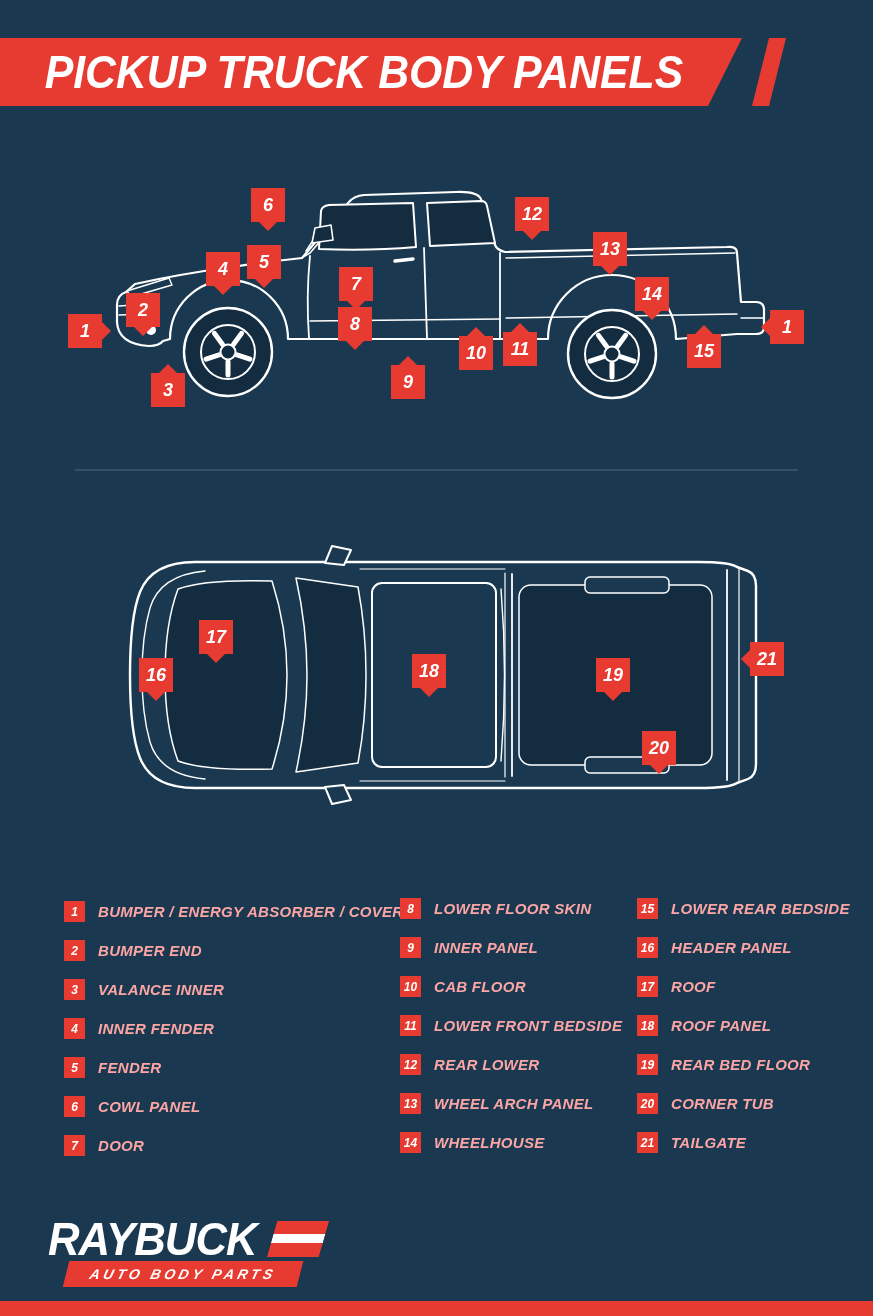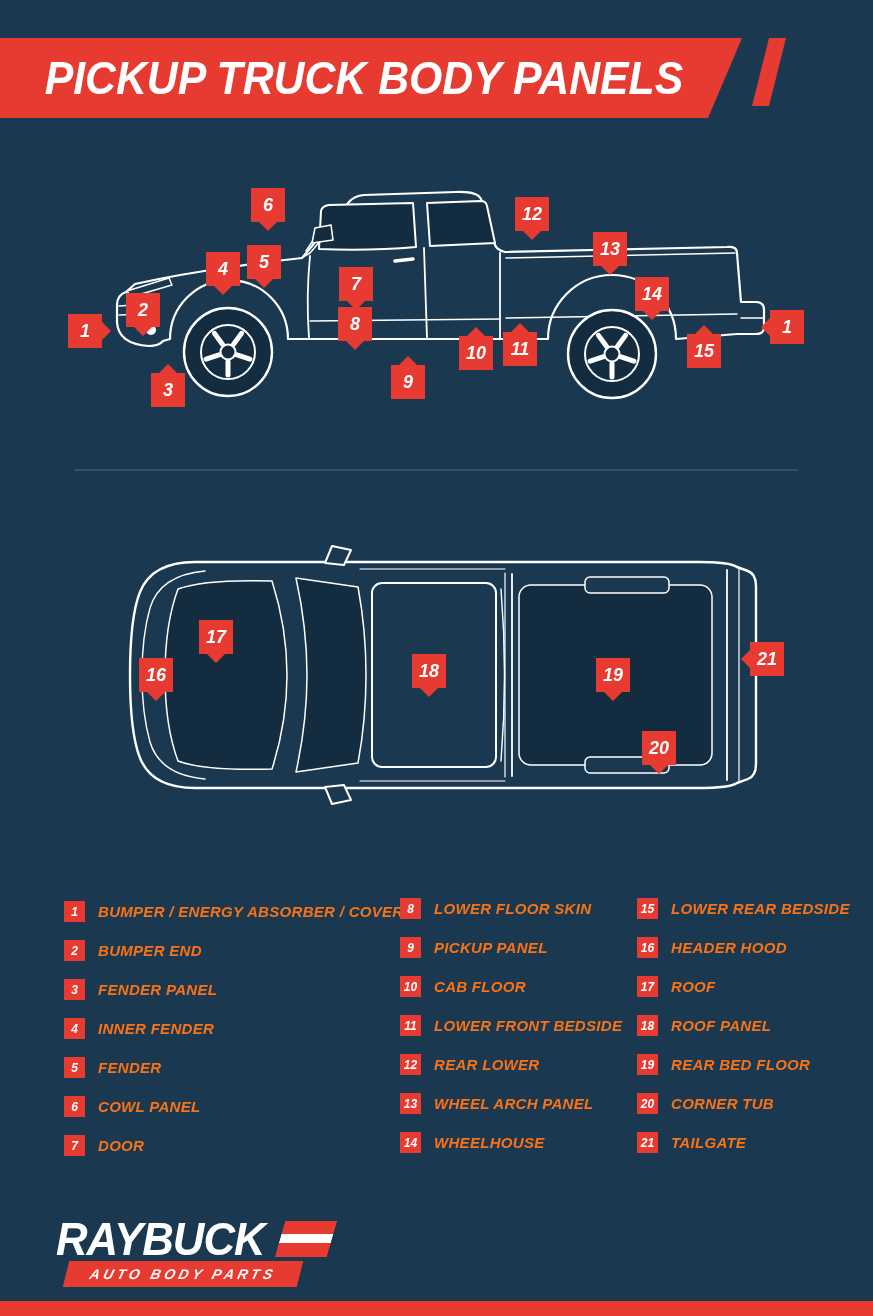--- a/index.html
+++ b/index.html
@@ -8,21 +8,21 @@
     --red:#e73a30;
   }
   html,body{margin:0;padding:0;background:#0e1f2c;}
   .page{
     position:relative;width:873px;height:1316px;background:var(--bg);
     overflow:hidden;font-family:"Liberation Sans",sans-serif;
   }
 
   
   .banner{
-    position:absolute;left:0;top:38px;width:742px;height:80px;background:var(--red);
+    position:absolute;left:0;top:38px;width:742px;height:68px;background:var(--red);
     clip-path:polygon(0 0,100% 0,calc(100% - 34px) 100%,0 100%);
     display:flex;align-items:center;
   }
   .banner-title{
     color:#fff;font-style:italic;font-weight:800;font-size:46px;white-space:nowrap;
     padding-left:48px;transform:scaleX(.93);transform-origin:left center;letter-spacing:0;
   }
   .banner-stripe{
     position:absolute;left:752px;top:38px;width:34px;height:68px;background:var(--red);
     clip-path:polygon(50% 0,100% 0,50% 100%,0 100%);
@@ -48,21 +48,21 @@
     border-top:9px solid transparent;border-bottom:9px solid transparent;border-left:9px solid var(--red);}
 
   
   .legend-col{position:absolute;}
   .legend-row{display:flex;align-items:center;gap:13px;height:21px;margin-bottom:18px;}
   .legend-num{
     width:21px;height:21px;flex:0 0 21px;background:var(--red);color:#fff;
     font-size:12px;font-weight:700;font-style:italic;
     display:flex;align-items:center;justify-content:center;
   }
-  .legend-label{color:#f97316;font-size:15px;font-weight:700;font-style:italic;letter-spacing:.3px;white-space:nowrap;}
+  .legend-label{color:#fca5a5;font-size:15px;font-weight:700;font-style:italic;letter-spacing:.3px;white-space:nowrap;}
 
   
   .brand{position:absolute;display:flex;align-items:center;}
   .brand-name{
     color:#fff;font-size:46px;font-weight:800;font-style:italic;letter-spacing:-1px;
     transform:scaleX(.95);transform-origin:left center;white-space:nowrap;
   }
   .brand-flag{width:52px;height:36px;margin-left:4px;transform:skewX(-16deg);display:flex;flex-direction:column;overflow:hidden;}
   .f-red-top{flex:0 0 13px;background:var(--red);}
   .f-white{flex:0 0 9px;background:#fff;}
@@ -214,21 +214,21 @@
     <div class="legend-row">
         <span class="legend-num">1</span>
         <span class="legend-label">BUMPER / ENERGY ABSORBER / COVER</span>
       </div>
     <div class="legend-row">
         <span class="legend-num">2</span>
         <span class="legend-label">BUMPER END</span>
       </div>
     <div class="legend-row">
         <span class="legend-num">3</span>
-        <span class="legend-label">FENDER PANEL</span>
+        <span class="legend-label">VALANCE INNER</span>
       </div>
     <div class="legend-row">
         <span class="legend-num">4</span>
         <span class="legend-label">INNER FENDER</span>
       </div>
     <div class="legend-row">
         <span class="legend-num">5</span>
         <span class="legend-label">FENDER</span>
       </div>
     <div class="legend-row">
@@ -241,21 +241,21 @@
       </div>
   </div>
 
   <div class="legend-col" style="left:400px;top:898px">
     <div class="legend-row">
         <span class="legend-num">8</span>
         <span class="legend-label">LOWER FLOOR SKIN</span>
       </div>
     <div class="legend-row">
         <span class="legend-num">9</span>
-        <span class="legend-label">PICKUP PANEL</span>
+        <span class="legend-label">INNER PANEL</span>
       </div>
     <div class="legend-row">
         <span class="legend-num">10</span>
         <span class="legend-label">CAB FLOOR</span>
       </div>
     <div class="legend-row">
         <span class="legend-num">11</span>
         <span class="legend-label">LOWER FRONT BEDSIDE</span>
       </div>
     <div class="legend-row">
@@ -272,21 +272,21 @@
       </div>
   </div>
 
   <div class="legend-col" style="left:637px;top:898px">
     <div class="legend-row">
         <span class="legend-num">15</span>
         <span class="legend-label">LOWER REAR BEDSIDE</span>
       </div>
     <div class="legend-row">
         <span class="legend-num">16</span>
-        <span class="legend-label">HEADER HOOD</span>
+        <span class="legend-label">HEADER PANEL</span>
       </div>
     <div class="legend-row">
         <span class="legend-num">17</span>
         <span class="legend-label">ROOF</span>
       </div>
     <div class="legend-row">
         <span class="legend-num">18</span>
         <span class="legend-label">ROOF PANEL</span>
       </div>
     <div class="legend-row">
@@ -296,21 +296,21 @@
     <div class="legend-row">
         <span class="legend-num">20</span>
         <span class="legend-label">CORNER TUB</span>
       </div>
     <div class="legend-row">
         <span class="legend-num">21</span>
         <span class="legend-label">TAILGATE</span>
       </div>
   </div>
 
-  <div class="brand" style="left:56px;top:1212px">
+  <div class="brand" style="left:48px;top:1212px">
     <span class="brand-name">RAYBUCK</span>
     <span class="brand-flag">
       <span class="f-red-top"></span>
       <span class="f-white"></span>
       <span class="f-red-bottom"></span>
     </span>
   </div>
   <div class="tagline" style="left:66px;top:1261px">
     <span>AUTO BODY PARTS</span>
   </div>

